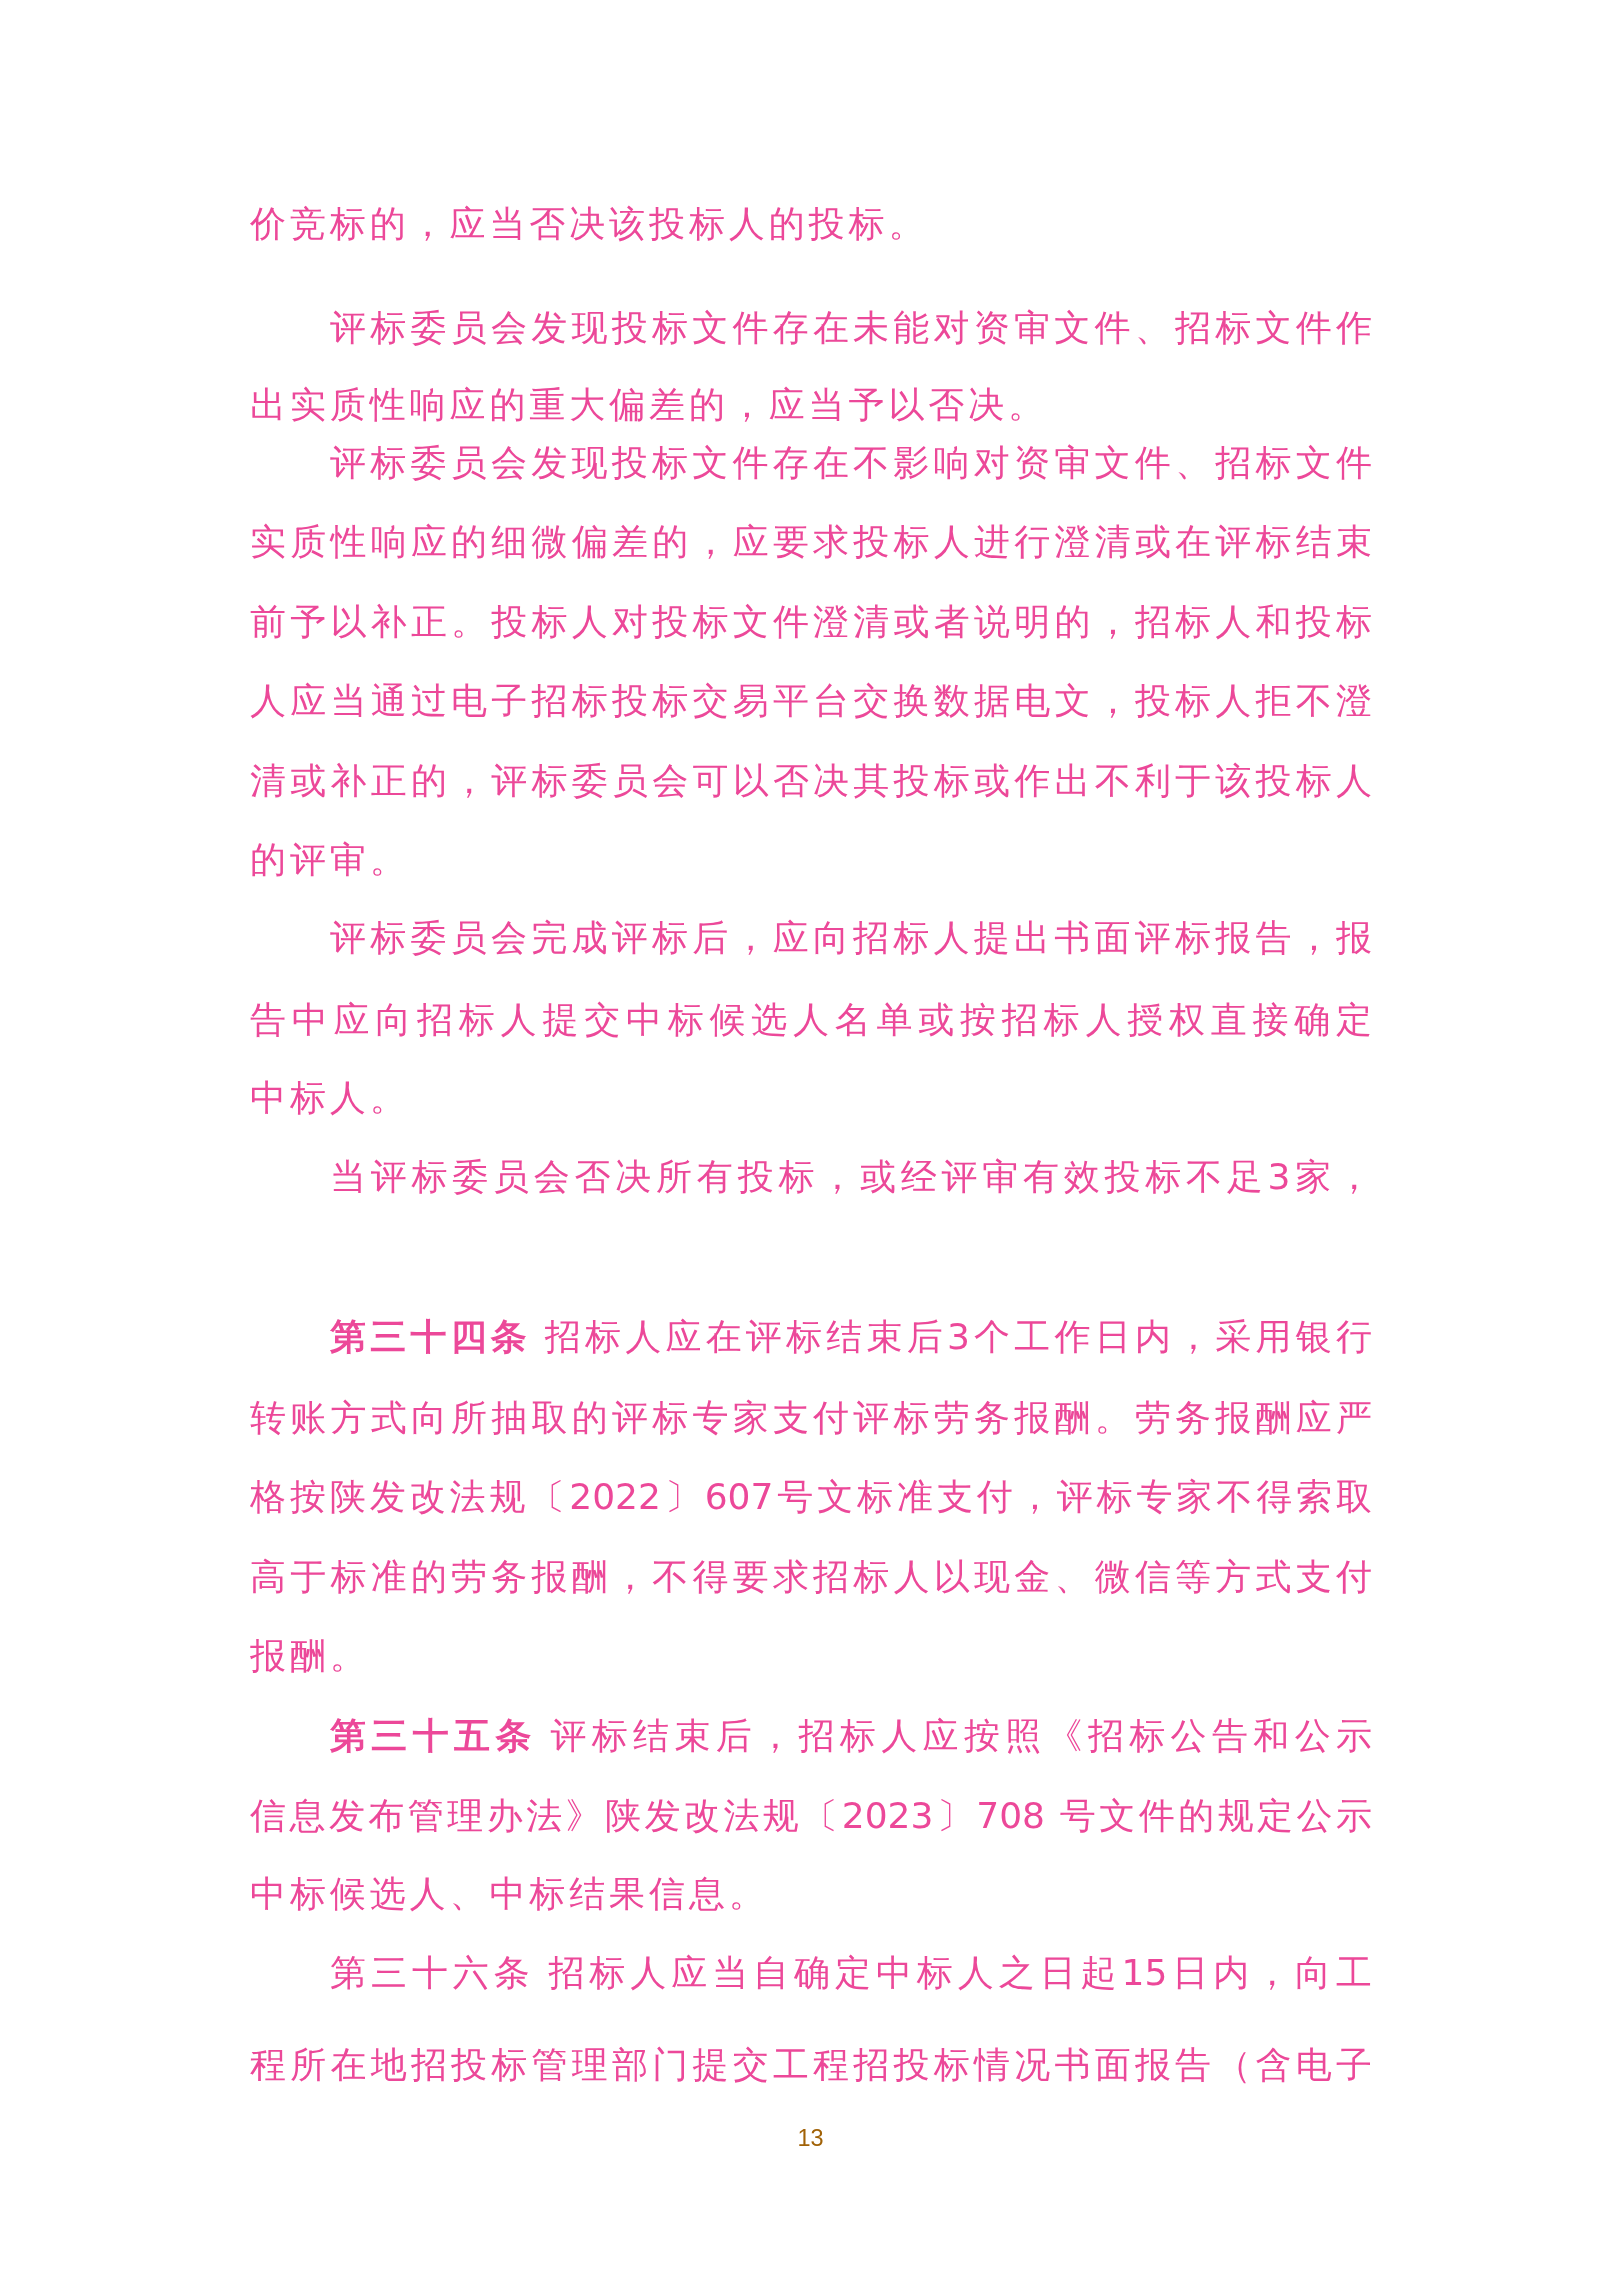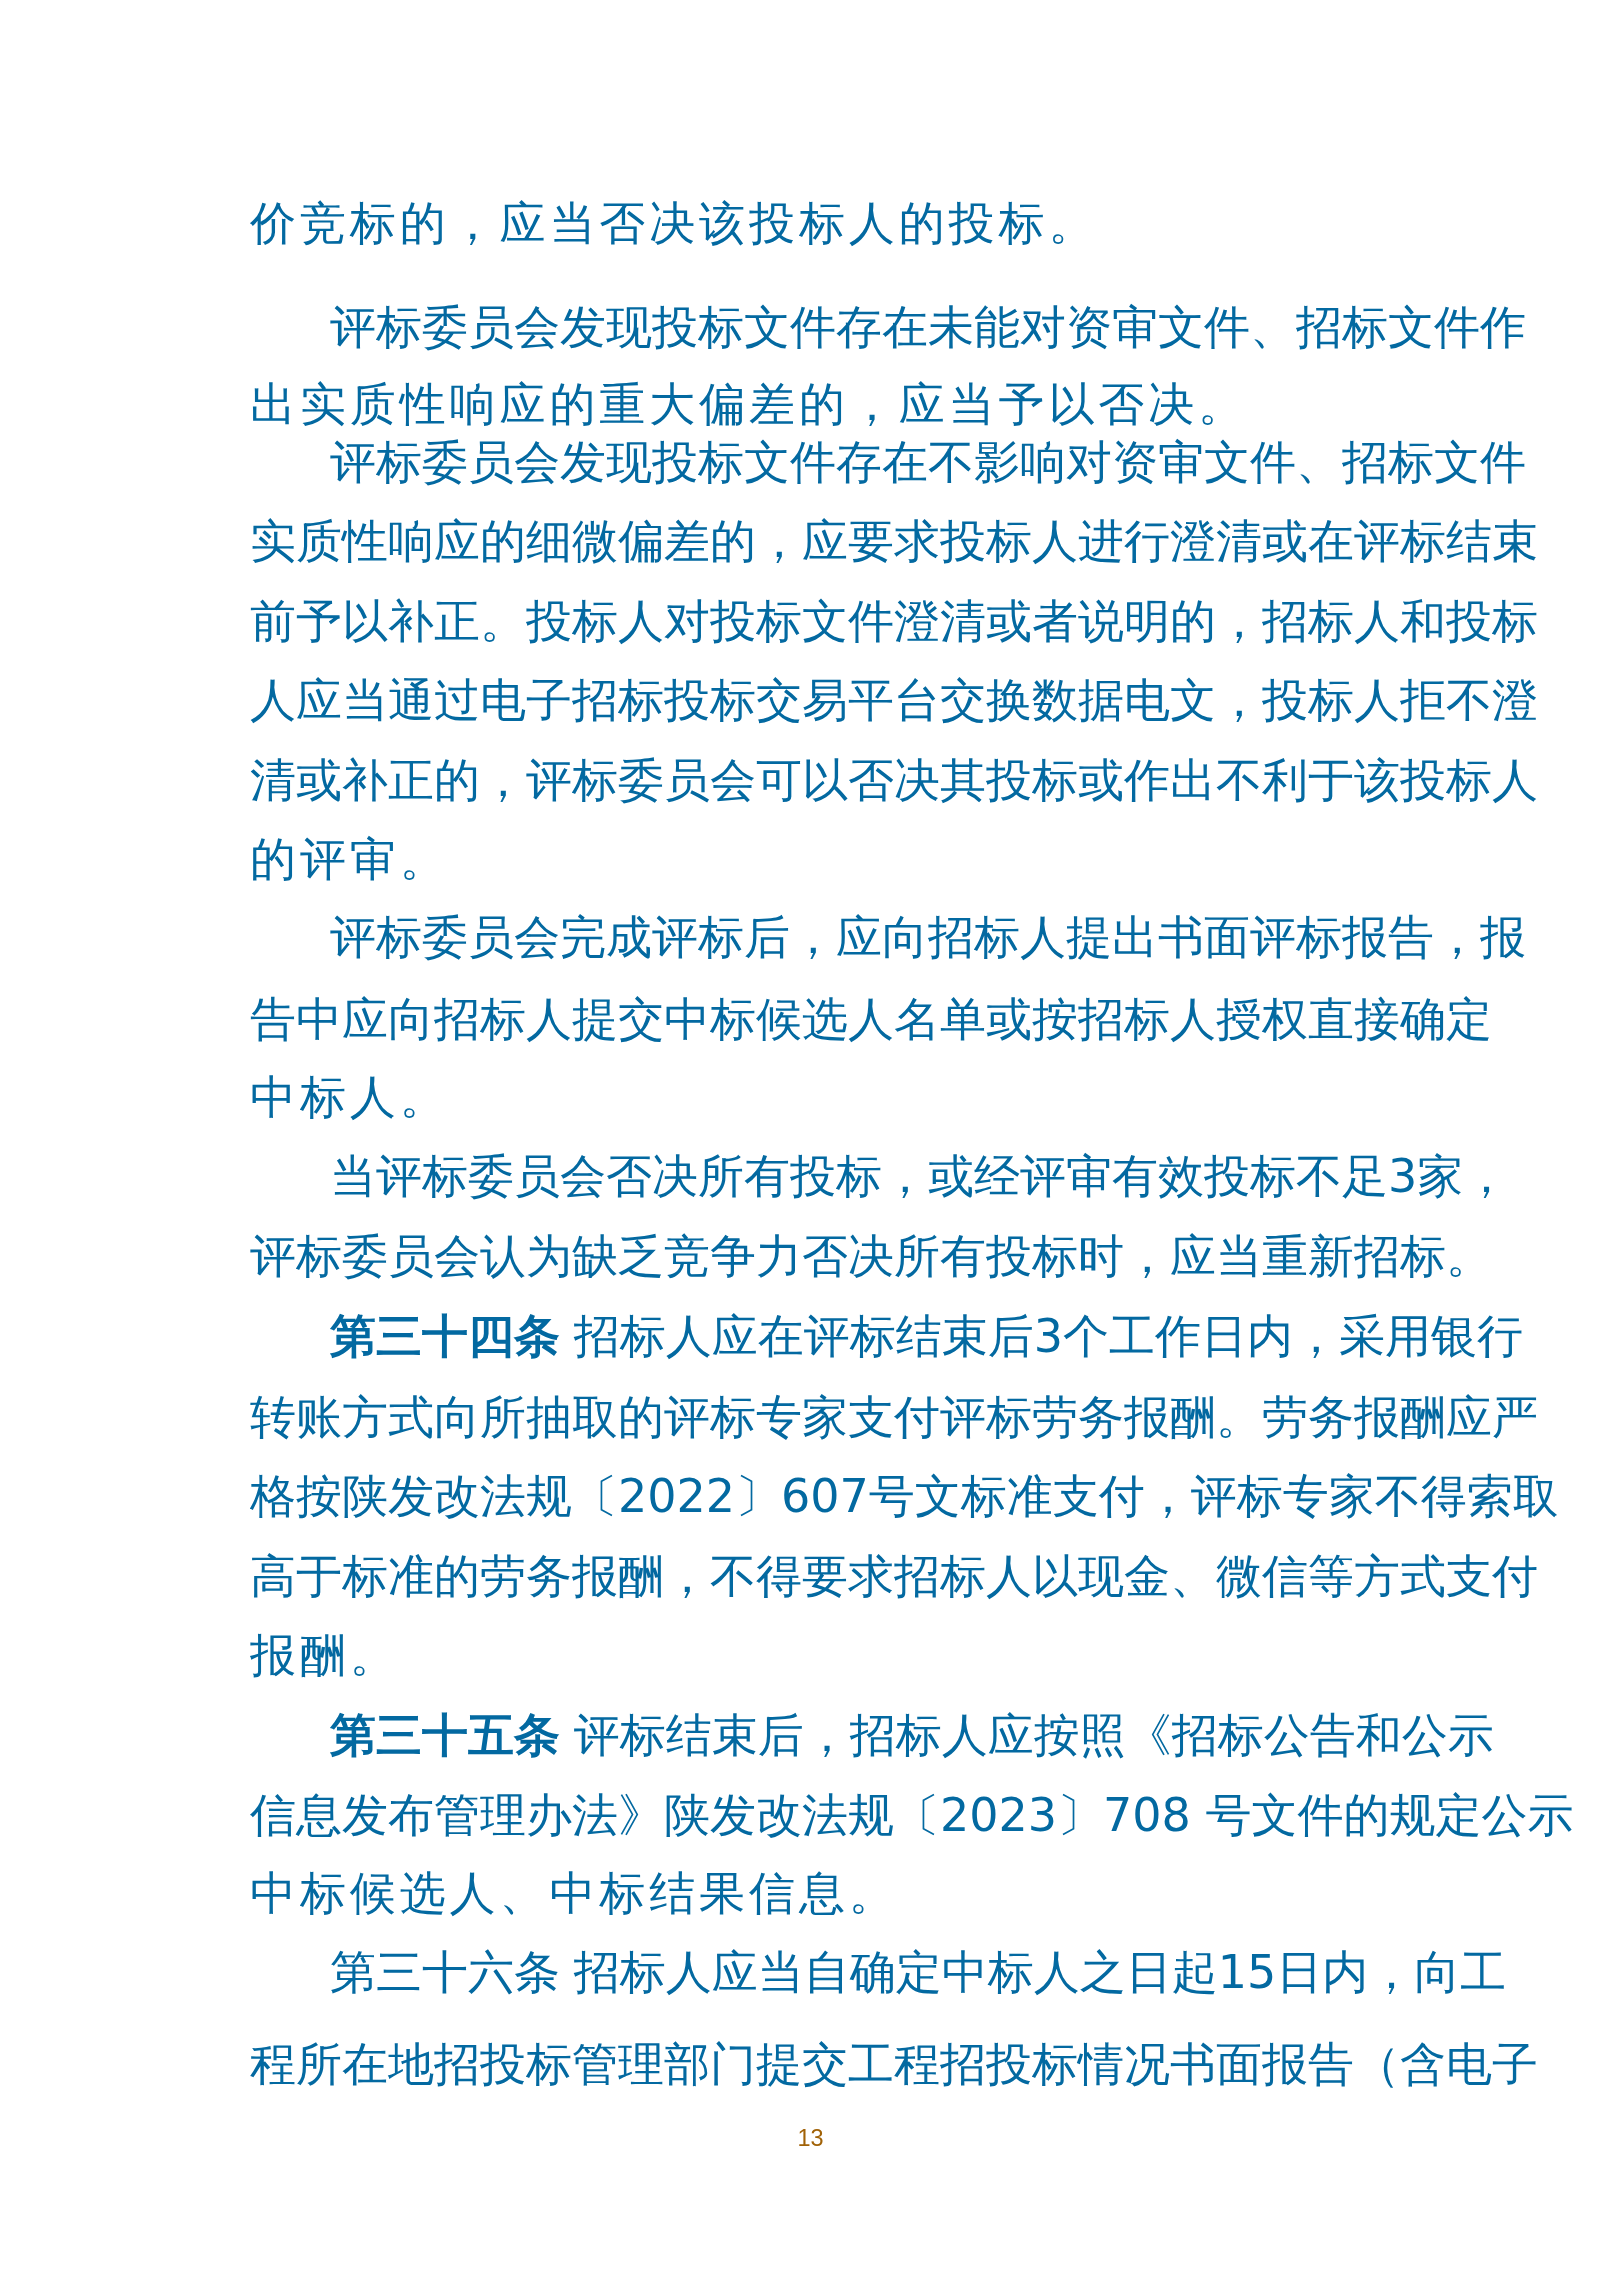--- a/index.html
+++ b/index.html
@@ -5,22 +5,22 @@
   html, body { margin: 0; padding: 0; background: #ffffff; }
   body { width: 1621px; height: 2293px; position: relative; overflow: hidden; }
   .page { position: absolute; left: 0; top: 0; width: 1621px; height: 2293px; background: #ffffff; }
   .line {
     position: absolute;
     left: 250px;
     width: 1122px;
     height: 47px;
     line-height: 47px;
     font-family: "DejaVu Sans", "Liberation Sans", sans-serif;
-    font-size: 46px;
-    color: #0369a1;
+    font-size: 36px;
+    color: #ec4899;
     white-space: nowrap;
     text-align: justify;
     text-align-last: justify;
   }
   .line.last { text-align: left; text-align-last: left; letter-spacing: 3.9px; }
   .line.indent { left: 330px; width: 1042px; }
   .art-head { font-weight: bold; margin-right: 13.7px; }
   .art-head.plain { font-weight: normal; }
   .page-number {
     position: absolute;
@@ -41,21 +41,20 @@
   <div class="line indent" style="top: 439px; letter-spacing: 0px;"><span>评标委员会发现投标文件存在不影响对资审文件、招标文件</span></div>
   <div class="line" style="top: 518px; letter-spacing: 0px;"><span>实质性响应的细微偏差的，应要求投标人进行澄清或在评标结束</span></div>
   <div class="line" style="top: 598px; letter-spacing: 0px;"><span>前予以补正。投标人对投标文件澄清或者说明的，招标人和投标</span></div>
   <div class="line" style="top: 677px; letter-spacing: 0px;"><span>人应当通过电子招标投标交易平台交换数据电文，投标人拒不澄</span></div>
   <div class="line" style="top: 757px; letter-spacing: 0px;"><span>清或补正的，评标委员会可以否决其投标或作出不利于该投标人</span></div>
   <div class="line last" style="top:836px"><span>的评审。</span></div>
   <div class="line indent" style="top: 914px; letter-spacing: 0px;"><span>评标委员会完成评标后，应向招标人提出书面评标报告，报</span></div>
   <div class="line" style="top: 996px; letter-spacing: 0px;"><span>告中应向招标人提交中标候选人名单或按招标人授权直接确定</span></div>
   <div class="line last" style="top:1074px"><span>中标人。</span></div>
   <div class="line indent" style="top: 1153px; letter-spacing: 0px;"><span>当评标委员会否决所有投标，或经评审有效投标不足3家，</span></div>
-  <div class="line" style="top: 1233px; letter-spacing: 0px;"><span>评标委员会认为缺乏竞争力否决所有投标时，应当重新招标。</span></div>
 
   <div class="line indent" style="top: 1313px; letter-spacing: 0px;"><span class="art-head">第三十四条</span><span>招标人应在评标结束后3个工作日内，采用银行</span></div>
   <div class="line" style="top: 1394px; letter-spacing: 0px;"><span>转账方式向所抽取的评标专家支付评标劳务报酬。劳务报酬应严</span></div>
   <div class="line" style="top: 1473px; letter-spacing: 0px;"><span>格按陕发改法规〔2022〕607号文标准支付，评标专家不得索取</span></div>
   <div class="line" style="top: 1553px; letter-spacing: 0px;"><span>高于标准的劳务报酬，不得要求招标人以现金、微信等方式支付</span></div>
   <div class="line last" style="top:1632px"><span>报酬。</span></div>
 
   <div class="line indent" style="top: 1712px; letter-spacing: 0px;"><span class="art-head">第三十五条</span><span>评标结束后，招标人应按照《招标公告和公示</span></div>
   <div class="line" style="top: 1792px; letter-spacing: 0px;"><span>信息发布管理办法》陕发改法规〔2023〕708 号文件的规定公示</span></div>
   <div class="line last" style="top:1870px"><span>中标候选人、中标结果信息。</span></div>

